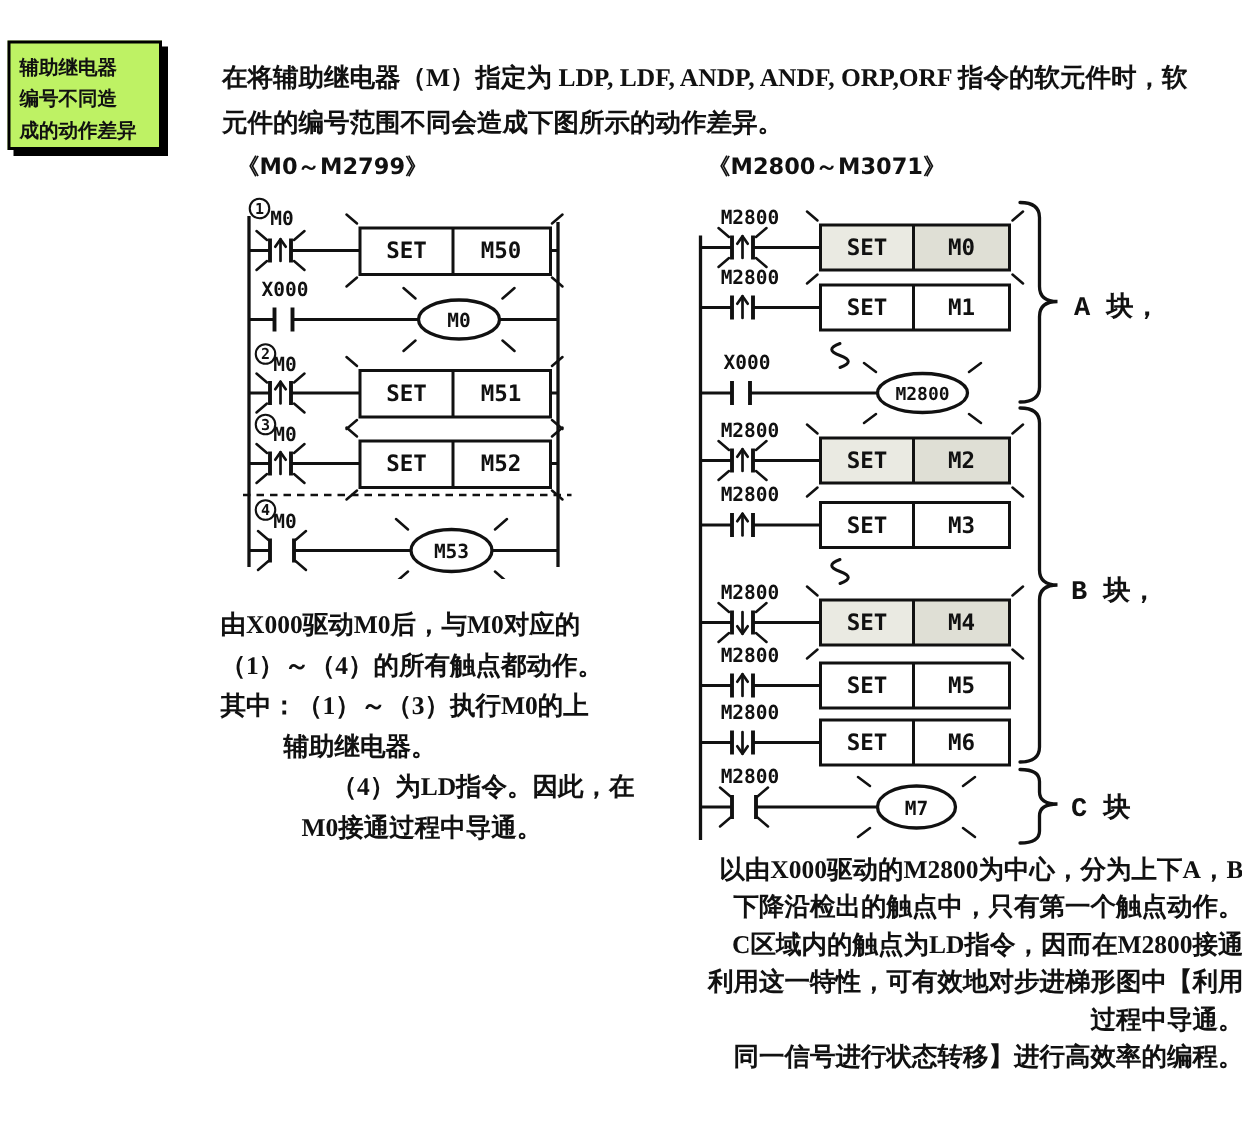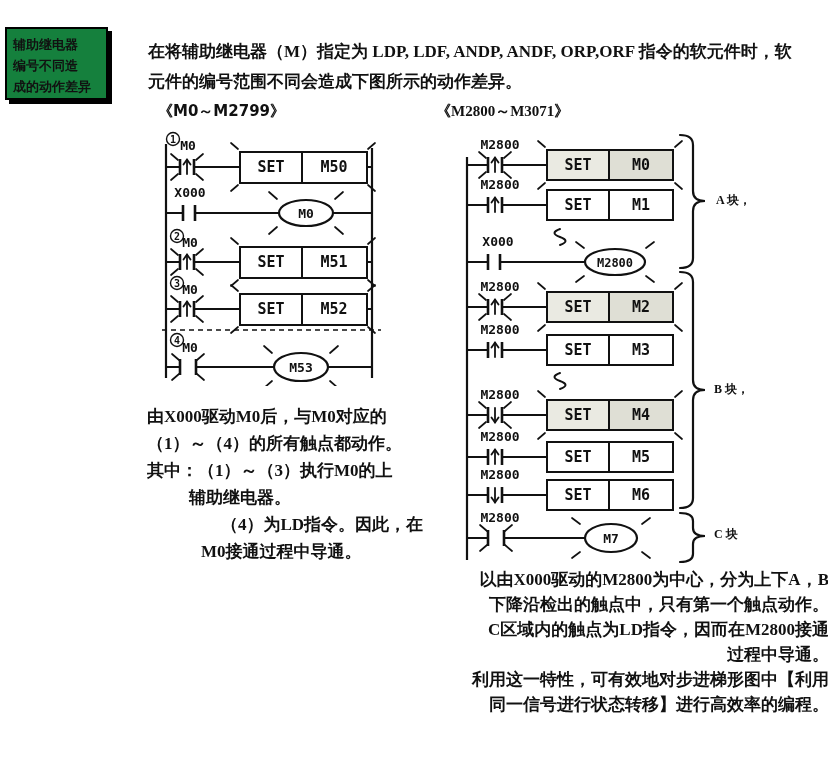--- a/index.html
+++ b/index.html
@@ -1,34 +1,34 @@
 <!DOCTYPE html>
 <html><head>
 <meta charset="utf-8">
 <style>
   html,body{margin:0;padding:0;background:#fff;}
   #canvas{position:relative;width:828px;height:758px;background:#ffffff;overflow:hidden;
           font-family:"Liberation Serif", serif;color:#111;}
   
-  .side-box{position:absolute;left:5px;top:27px;width:103px;height:73px;background:#15803d;
+  .side-box{position:absolute;left:5px;top:27px;width:103px;height:73px;background:#bef264;
             border:2px solid #000;box-shadow:4px 4px 0 0 #000;padding:5px 4px 0 6px;box-sizing:border-box;}
   .side-box .ln{font-family:"Liberation Sans", sans-serif;font-weight:bold;font-size:13px;line-height:21px;white-space:nowrap;}
   
   .intro{position:absolute;left:148px;top:16px;width:676px;font-size:17px;line-height:30px;font-weight:bold;margin-top:21px;}
   .intro .ln{white-space:nowrap;}
   
   .lad-header{position:absolute;font-family:"DejaVu Sans", sans-serif;font-weight:bold;font-size:15px;white-space:nowrap;}
   
   .caption{position:absolute;font-size:17px;font-weight:bold;}
   .caption .ln{white-space:nowrap;}
   .cap-left{left:147px;top:403px;width:300px;line-height:27px;}
   .cap-right{left:433px;top:567px;width:396px;line-height:25px;text-align:right;}
   .ind42{padding-left:42px;} .ind50{padding-left:50px;text-align:center;} .ind54{padding-left:54px;}
   
-  .block-label{position:absolute;font-size:12px;font-weight:bold;white-space:nowrap;}
+  .block-label{position:absolute;font-size:18px;font-weight:bold;white-space:nowrap;font-family:Liberation Mono, monospace;}
   
   svg line,svg rect,svg ellipse,svg circle,svg path{stroke:#111;fill:none;}
   svg .w{stroke-width:2;}
   svg .rail{stroke-width:2.2;}
   svg .bar{stroke-width:2.6;}
   svg .arrow{stroke-width:1.8;stroke-linecap:round;}
   svg .box{stroke-width:2;fill:#fff;}
   svg .fillbase{fill:#eaeae2;stroke:none;}
   svg .filldev{fill:#dfdfd5;stroke:none;}
   svg .boxline{stroke-width:2;fill:none;}
@@ -52,21 +52,21 @@
     <div class="ln">编号不同造</div>
     <div class="ln">成的动作差异</div>
   </div>
 
   <div class="intro">
     <div class="ln">在将辅助继电器（M）指定为 LDP, LDF, ANDP, ANDF, ORP,ORF 指令的软元件时，软</div>
     <div class="ln">元件的编号范围不同会造成下图所示的动作差异。</div>
   </div>
 
   <div class="lad-header" style="left:158px;top:102px;">《M0～M2799》</div>
-  <div class="lad-header" style="left:436px;top:102px;font-family:Liberation Serif, serif;">《M2800～M3071》</div>
+  <div class="lad-header" style="left:472px;top:102px;">《M2800～M3071》</div>
 
   <svg style="position:absolute;left:140px;top:130px;" width="250" height="256" viewBox="0 0 250 256">
     <defs>
       <g id="cb1" class="burst">
         <line x1="-16" y1="-13" x2="-9" y2="-7"></line>
           <line x1="16" y1="-13" x2="9" y2="-7"></line>
         <line x1="-16" y1="13" x2="-9" y2="7"></line>
           <line x1="16" y1="13" x2="9" y2="7"></line>
       </g>
       <g id="bb1" class="burst">
@@ -379,18 +379,18 @@
     <div class="ln">其中：（1）～（3）执行M0的上</div>
     <div class="ln ind42">辅助继电器。</div>
     <div class="ln ind50">（4）为LD指令。因此，在</div>
     <div class="ln ind54">M0接通过程中导通。</div>
   </div>
 
   <div class="caption cap-right">
     <div class="ln">以由X000驱动的M2800为中心，分为上下A，B</div>
     <div class="ln">下降沿检出的触点中，只有第一个触点动作。</div>
     <div class="ln">C区域内的触点为LD指令，因而在M2800接通</div>
+    <div class="ln">利用这一特性，可有效地对步进梯形图中【利用</div>
     <div class="ln">过程中导通。</div>
-    <div class="ln">利用这一特性，可有效地对步进梯形图中【利用</div>
     <div class="ln">同一信号进行状态转移】进行高效率的编程。</div>
   </div>
 
 </div>
 
 </body></html>

